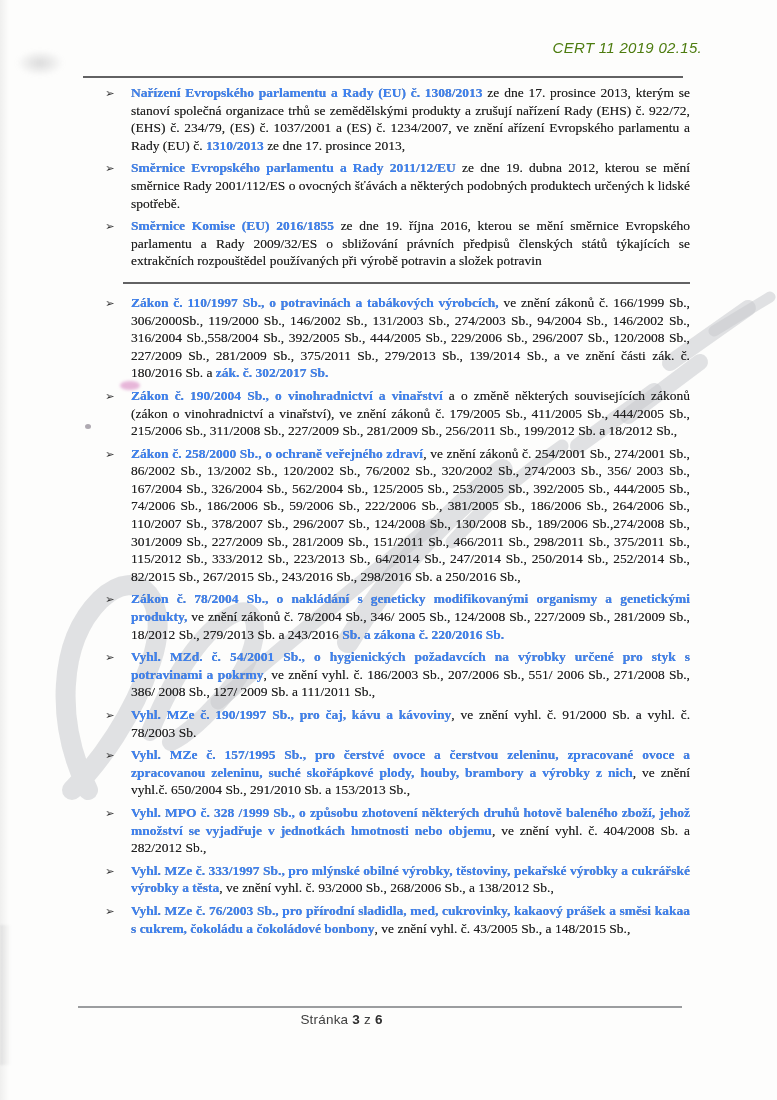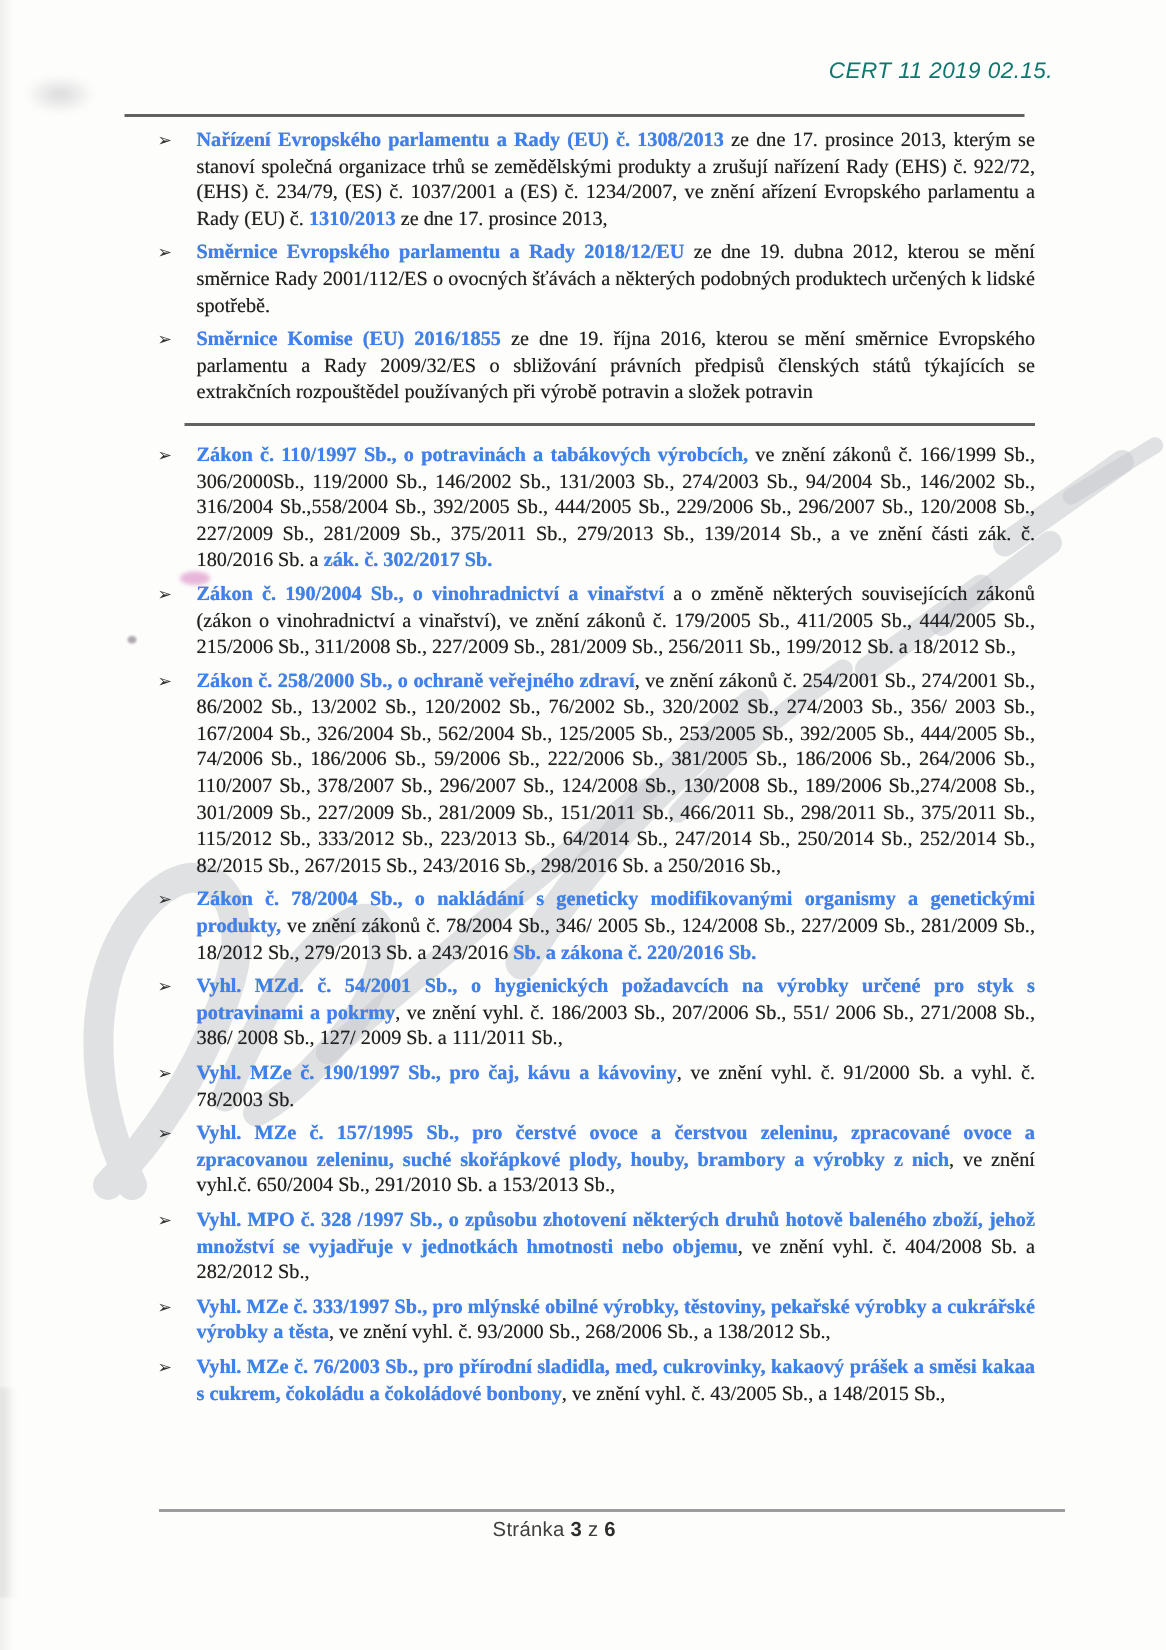--- a/index.html
+++ b/index.html
@@ -25,21 +25,21 @@
   .smudge-bottomleft{position:absolute;left:0;top:925px;width:12px;height:140px;
     background:linear-gradient(to right, rgba(80,80,85,.10), rgba(0,0,0,0));filter:blur(1px);}
 
   
   .watermark{position:absolute;left:0;top:0;z-index:0;}
 
   
   .header-ref{
     position:absolute;top:39px;right:75px;z-index:2;
     font-family:"Liberation Sans", sans-serif;
-    font-style:italic;font-size:15px;letter-spacing:.3px;color:#0f766e;
+    font-style:italic;font-size:15px;letter-spacing:.3px;color:#4d7c0f;
   }
   .rule-top{position:absolute;top:76px;left:83px;width:600px;height:0;
     border-top:2px solid rgba(70,70,72,.85);z-index:2;}
 
   
   .content{position:absolute;top:84px;left:105px;width:585px;z-index:1;}
   .item{display:flex;margin-bottom:5px;}
   .marker{
     flex:0 0 26px;width:26px;
     font-family:"DejaVu Sans", sans-serif;
@@ -51,21 +51,21 @@
     text-align:justify;color:#1f1f1f;
     text-shadow:0 0 .5px rgba(35,35,35,.6);
   }
   .item-text b{font-weight:bold;color:#3b82f6;}
   .divider{
     margin:12px 0 10px 18px;width:567px;height:0;
     border-top:2px solid rgba(70,70,72,.85);
   }
 
   
-  .footer{position:absolute;left:0;top:1006px;width:683px;z-index:2;margin-left:28px;}
+  .footer{position:absolute;left:0;top:1006px;width:683px;z-index:2;}
   .rule-footer{margin-left:78px;width:604px;height:0;border-top:2px solid rgba(130,132,135,.8);}
   .footer-text{
     margin-top:4px;text-align:center;
     font-family:"Liberation Sans", sans-serif;
     font-size:13.5px;color:#3f3f3f;letter-spacing:.2px;
   }
   .footer-text b{color:#2e2e2e;}
 </style>
 </head>
 <body>
@@ -96,21 +96,21 @@
   <div class="rule-top"></div>
 
   <div class="content">
     <div id="eu-list">
         <div class="item">
           <span class="marker">➢</span>
           <div class="item-text"><b>Nařízení Evropského parlamentu a Rady (EU) č. 1308/2013</b><span> ze dne 17. prosince 2013, kterým se stanoví společná organizace trhů se zemědělskými produkty a zrušují nařízení Rady (EHS) č. 922/72, (EHS) č. 234/79, (ES) č. 1037/2001 a (ES) č. 1234/2007, ve znění ařízení Evropského parlamentu a Rady (EU) č. </span><b>1310/2013</b><span> ze dne 17. prosince 2013,</span></div>
         </div>
         <div class="item">
           <span class="marker">➢</span>
-          <div class="item-text"><b>Směrnice Evropského parlamentu a Rady 2018/12/EU</b><span> ze dne 19. dubna 2012, kterou se mění směrnice Rady 2001/112/ES o ovocných šťávách a některých podobných produktech určených k lidské spotřebě.</span></div>
+          <div class="item-text"><b>Směrnice Evropského parlamentu a Rady 2011/12/EU</b><span> ze dne 19. dubna 2012, kterou se mění směrnice Rady 2001/112/ES o ovocných šťávách a některých podobných produktech určených k lidské spotřebě.</span></div>
         </div>
         <div class="item">
           <span class="marker">➢</span>
           <div class="item-text"><b>Směrnice Komise (EU) 2016/1855</b><span> ze dne 19. října 2016, kterou se mění směrnice Evropského parlamentu a Rady 2009/32/ES o sbližování právních předpisů členských států týkajících se extrakčních rozpouštědel používaných při výrobě potravin a složek potravin</span></div>
         </div>
       </div>
     <div class="divider"></div>
     <div id="law-list">
         <div class="item">
           <span class="marker">➢</span>
@@ -135,21 +135,21 @@
         <div class="item">
           <span class="marker">➢</span>
           <div class="item-text"><b>Vyhl. MZe č. 190/1997 Sb., pro čaj, kávu a kávoviny</b><span>, ve znění vyhl. č. 91/2000 Sb. a vyhl. č. 78/2003 Sb.</span></div>
         </div>
         <div class="item">
           <span class="marker">➢</span>
           <div class="item-text"><b>Vyhl. MZe č. 157/1995 Sb., pro čerstvé ovoce a čerstvou zeleninu, zpracované ovoce a zpracovanou zeleninu, suché skořápkové plody, houby, brambory a výrobky z nich</b><span>, ve znění vyhl.č. 650/2004 Sb., 291/2010 Sb. a 153/2013 Sb.,</span></div>
         </div>
         <div class="item">
           <span class="marker">➢</span>
-          <div class="item-text"><b>Vyhl. MPO č. 328 /1997 Sb., o způsobu zhotovení některých druhů hotově baleného zboží, jehož množství se vyjadřuje v jednotkách hmotnosti nebo objemu</b><span>, ve znění vyhl. č. 404/2008 Sb. a 282/2012 Sb.,</span></div>
+          <div class="item-text"><b>Vyhl. MPO č. 328 /1999 Sb., o způsobu zhotovení některých druhů hotově baleného zboží, jehož množství se vyjadřuje v jednotkách hmotnosti nebo objemu</b><span>, ve znění vyhl. č. 404/2008 Sb. a 282/2012 Sb.,</span></div>
         </div>
         <div class="item">
           <span class="marker">➢</span>
           <div class="item-text"><b>Vyhl. MZe č. 333/1997 Sb., pro mlýnské obilné výrobky, těstoviny, pekařské výrobky a cukrářské výrobky a těsta</b><span>, ve znění vyhl. č. 93/2000 Sb., 268/2006 Sb., a 138/2012 Sb.,</span></div>
         </div>
         <div class="item">
           <span class="marker">➢</span>
           <div class="item-text"><b>Vyhl. MZe č. 76/2003 Sb., pro přírodní sladidla, med, cukrovinky, kakaový prášek a směsi kakaa s cukrem, čokoládu a čokoládové bonbony</b><span>, ve znění vyhl. č. 43/2005 Sb., a 148/2015 Sb.,</span></div>
         </div>
       </div>

